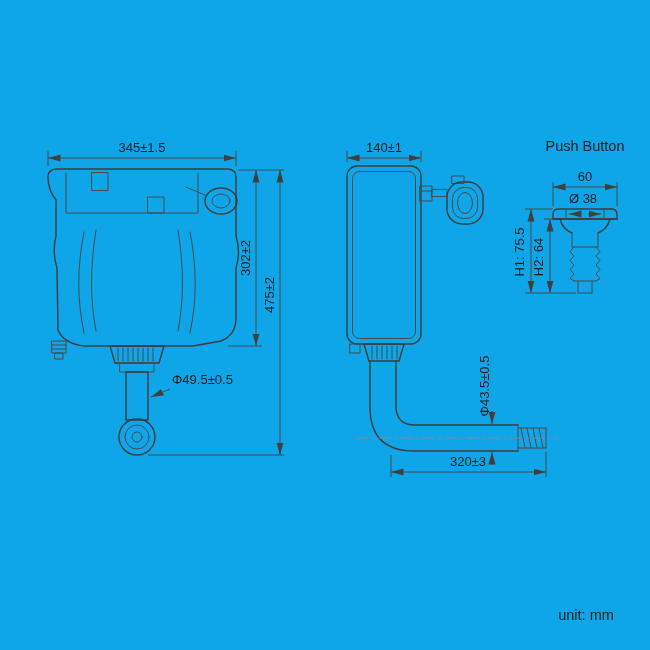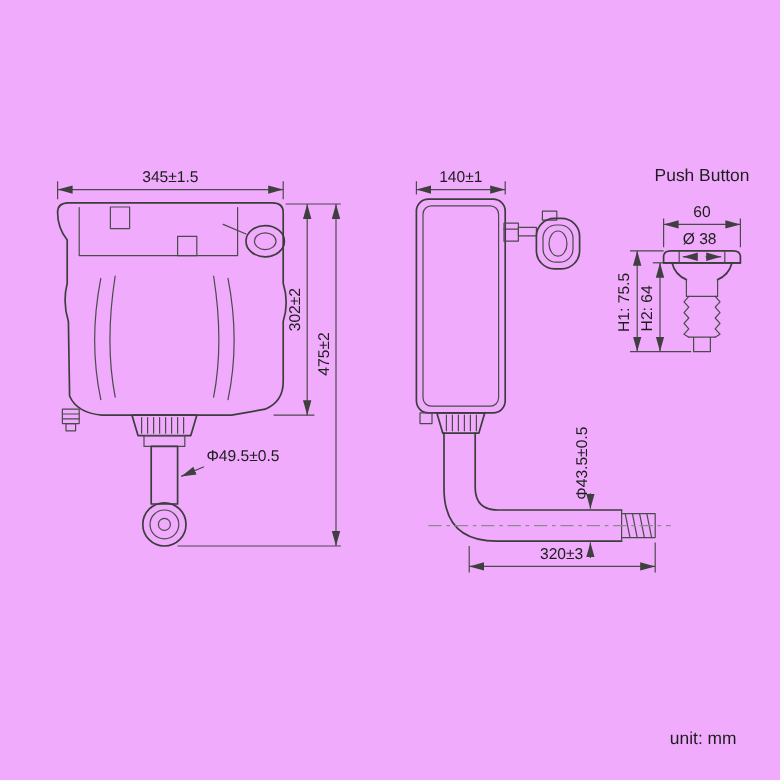--- a/index.html
+++ b/index.html
@@ -1,16 +1,16 @@
 <!DOCTYPE html>
 <html><head>
 <meta charset="utf-8">
 <style>
   html,body{margin:0;padding:0;background:#ffffff;}
-  .sheet{width:650px;height:650px;background:#f0abfc;position:relative;overflow:hidden;}
+  .sheet{width:650px;height:650px;background:#0ea5e9;position:relative;overflow:hidden;}
   svg{display:block;}
   text{font-family:"Liberation Sans",sans-serif;fill:#1d1d1d;}
   .dim-text{font-size:13px;}
   .title-text{font-size:14.5px;}
   .object{stroke:#3c3c3c;stroke-width:1.4;fill:none;stroke-linejoin:round;stroke-linecap:round;}
   .object2{stroke:#4a4a4a;stroke-width:1;fill:none;stroke-linejoin:round;stroke-linecap:round;}
   .dim{stroke:#4a4a4a;stroke-width:1;fill:none;}
   .center{stroke:#8a8a8a;stroke-width:0.9;fill:none;stroke-dasharray:11 4 3 4;}
 </style>
 </head>

